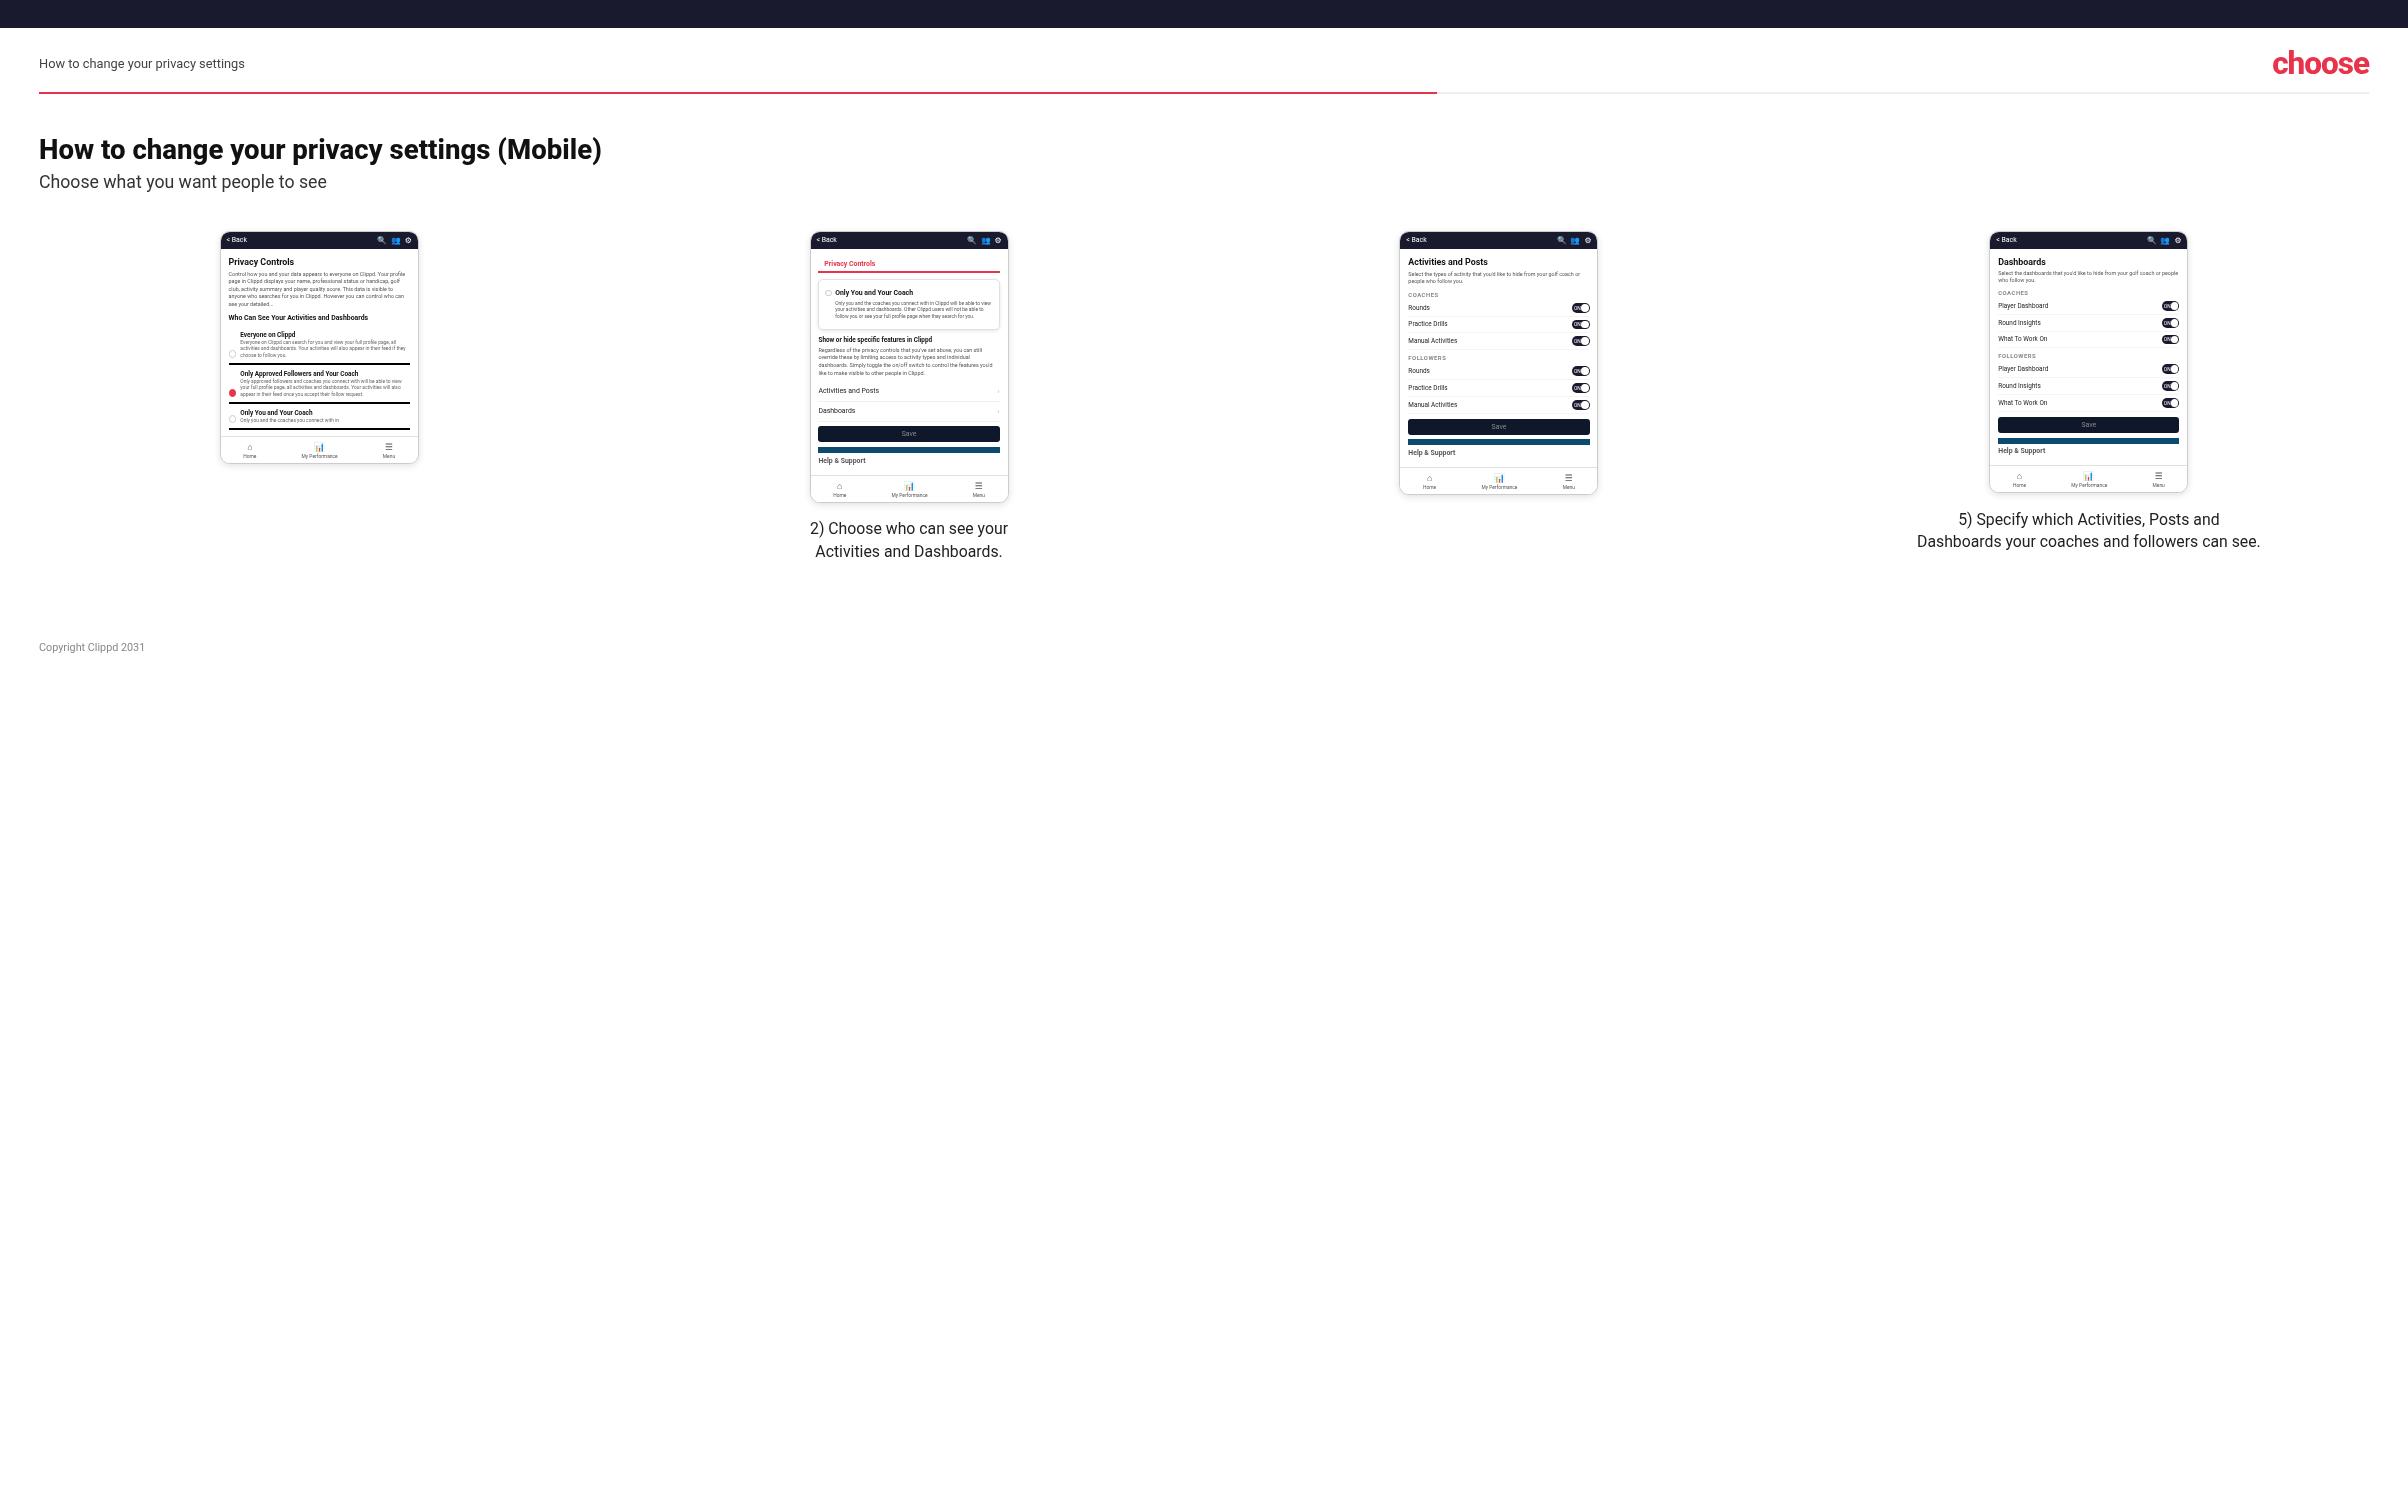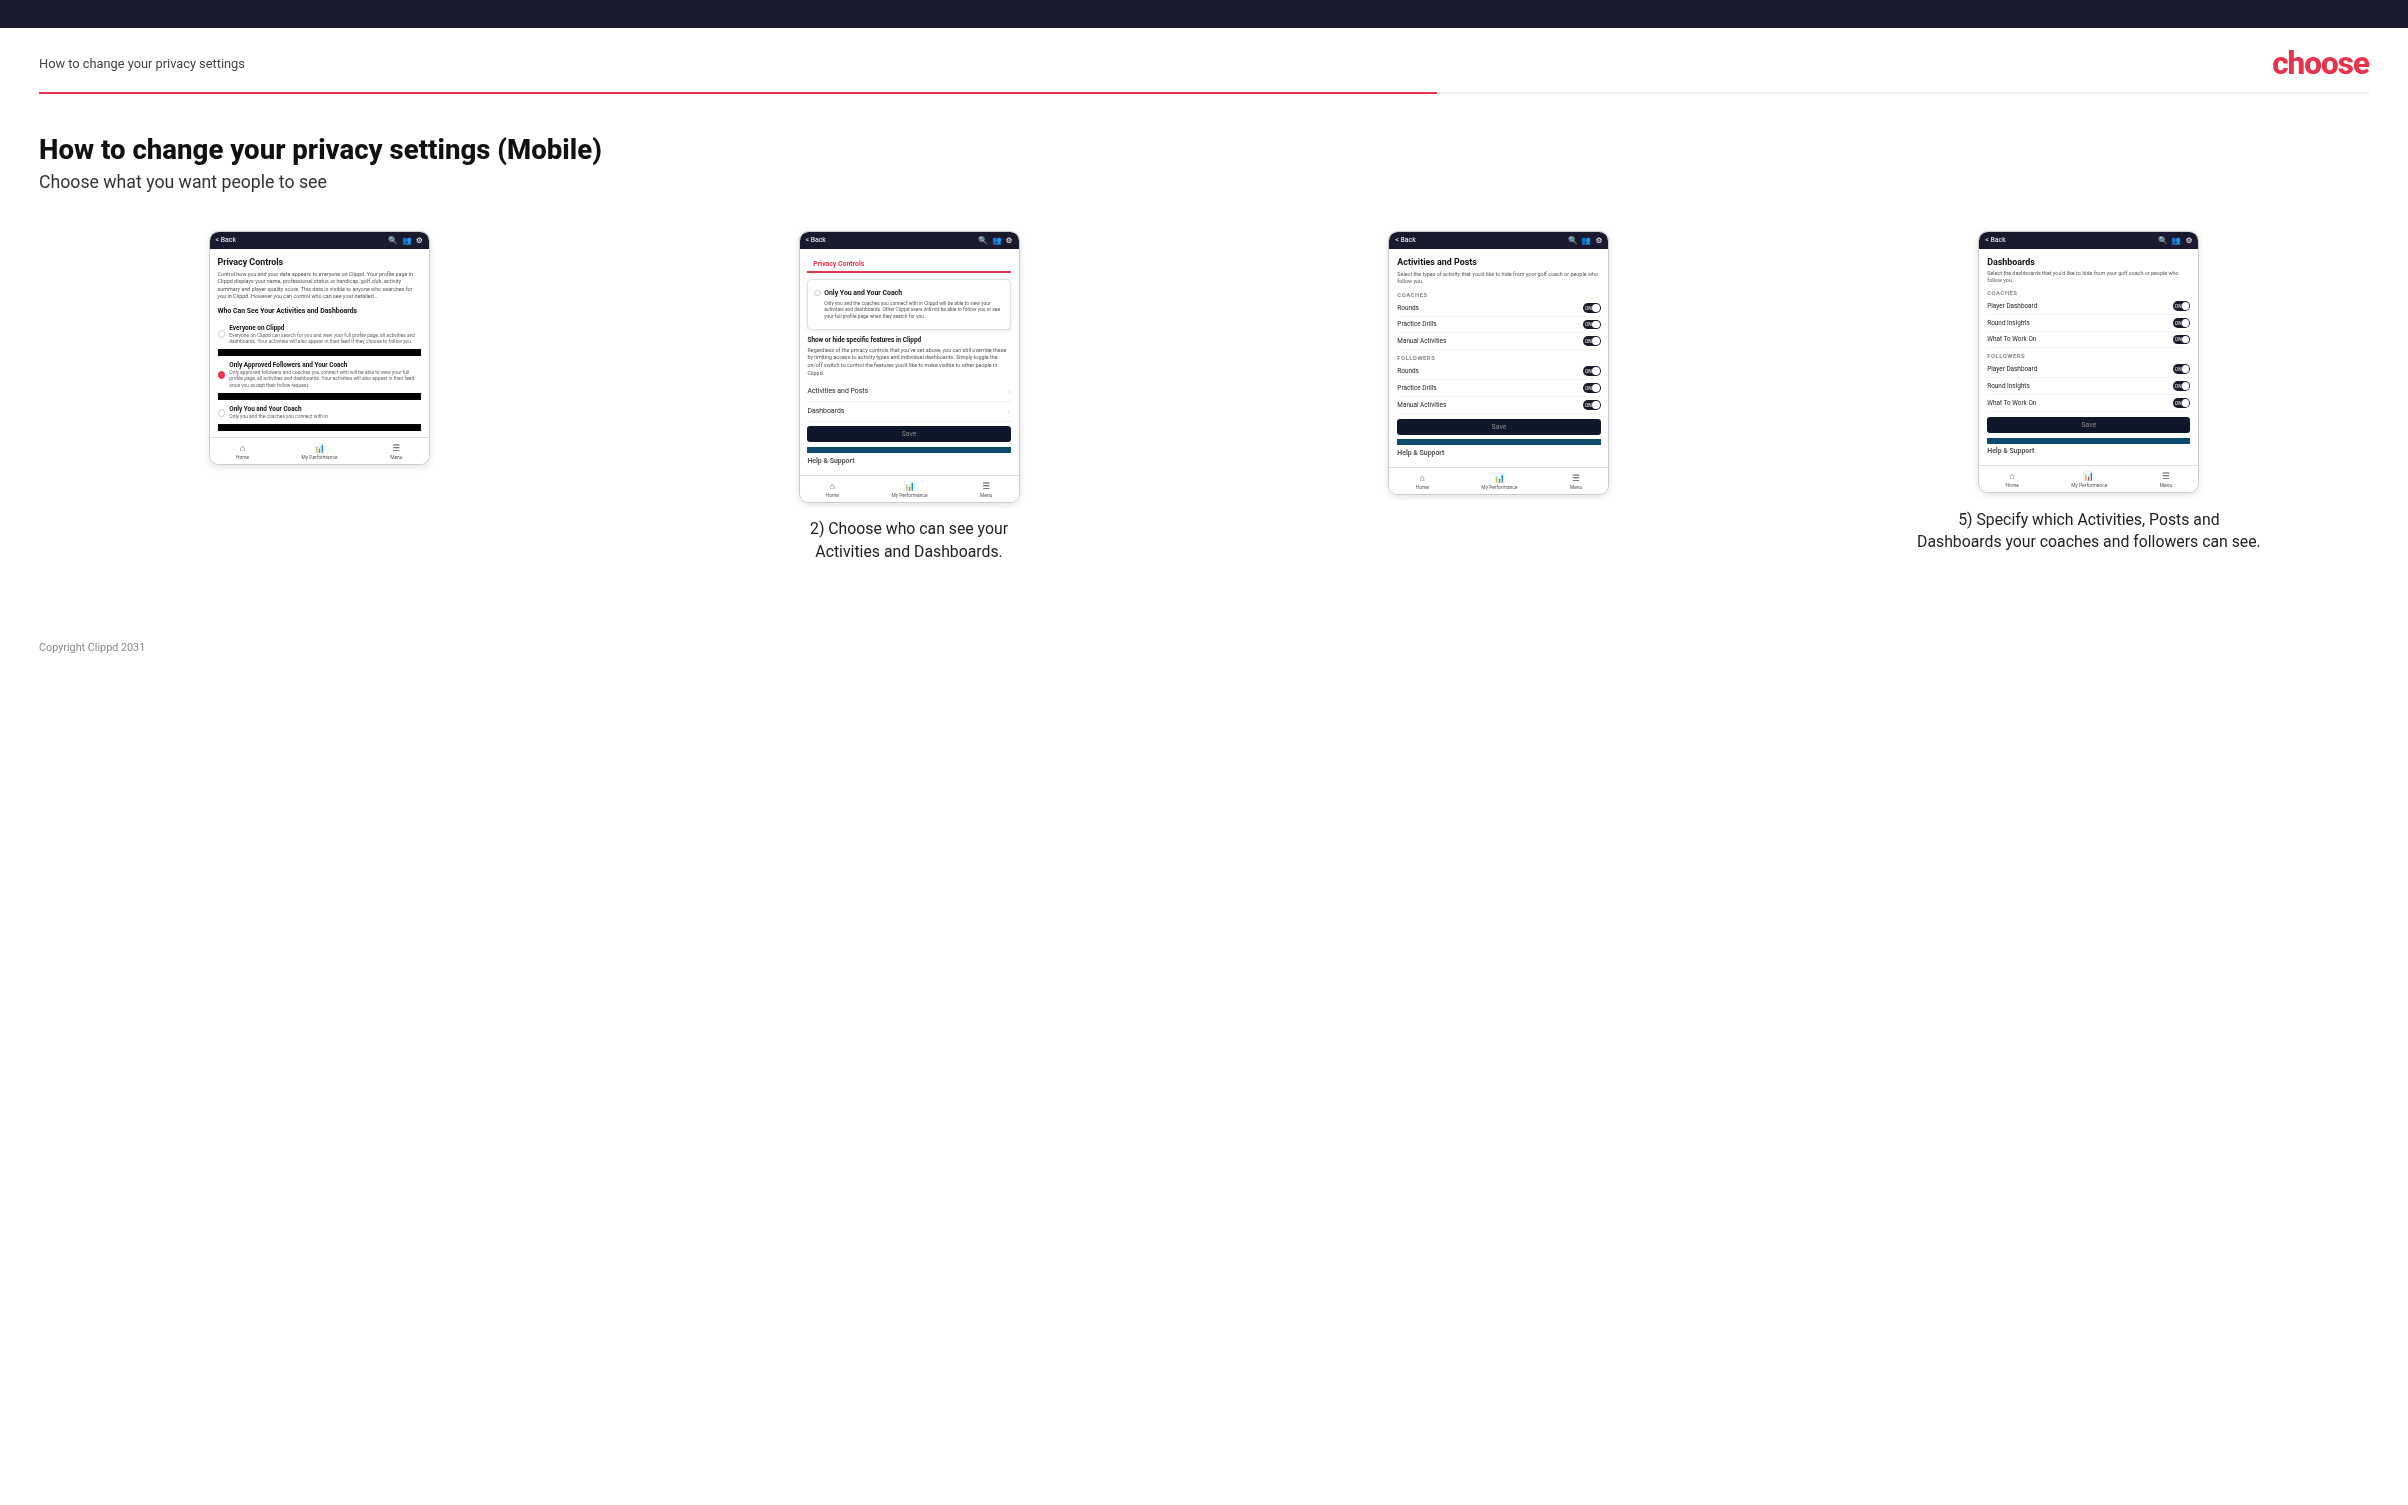--- a/index.html
+++ b/index.html
@@ -65,21 +65,21 @@
     }
 
     
     .phone-group {
       flex: 1;
       display: flex;
       flex-direction: column;
       align-items: center;
     }
     .phone-mockup {
-      width: 221px;
+      width: 199px;
       border-radius: 9.9px;
       overflow: hidden;
       border: 1px solid #ccc;
       background: #fff;
       font-size: 6.9px;
       box-shadow: 0 2px 7.9px rgba(0,0,0,0.12);
     }
 
     
     .phone-topbar {
@@ -123,24 +123,24 @@
     .section-title-small {
       font-size: 6.9px;
       font-weight: 700;
       color: #111;
       margin-bottom: 3.9px;
     }
 
     
     .radio-option {
       display: flex;
-      align-items: center;
+      align-items: flex-end;
       gap: 3.9px;
       padding: 4.9px 0;
-      border-bottom: 7px solid #000000;
+      border-bottom: 2px solid #000000;
     }
     .radio-circle {
       width: 7.9px;
       height: 7.9px;
       border-radius: 50%;
       border: 1.5px solid #ccc;
       flex-shrink: 0;
       margin-top: 1px;
       background: #fff;
     }

